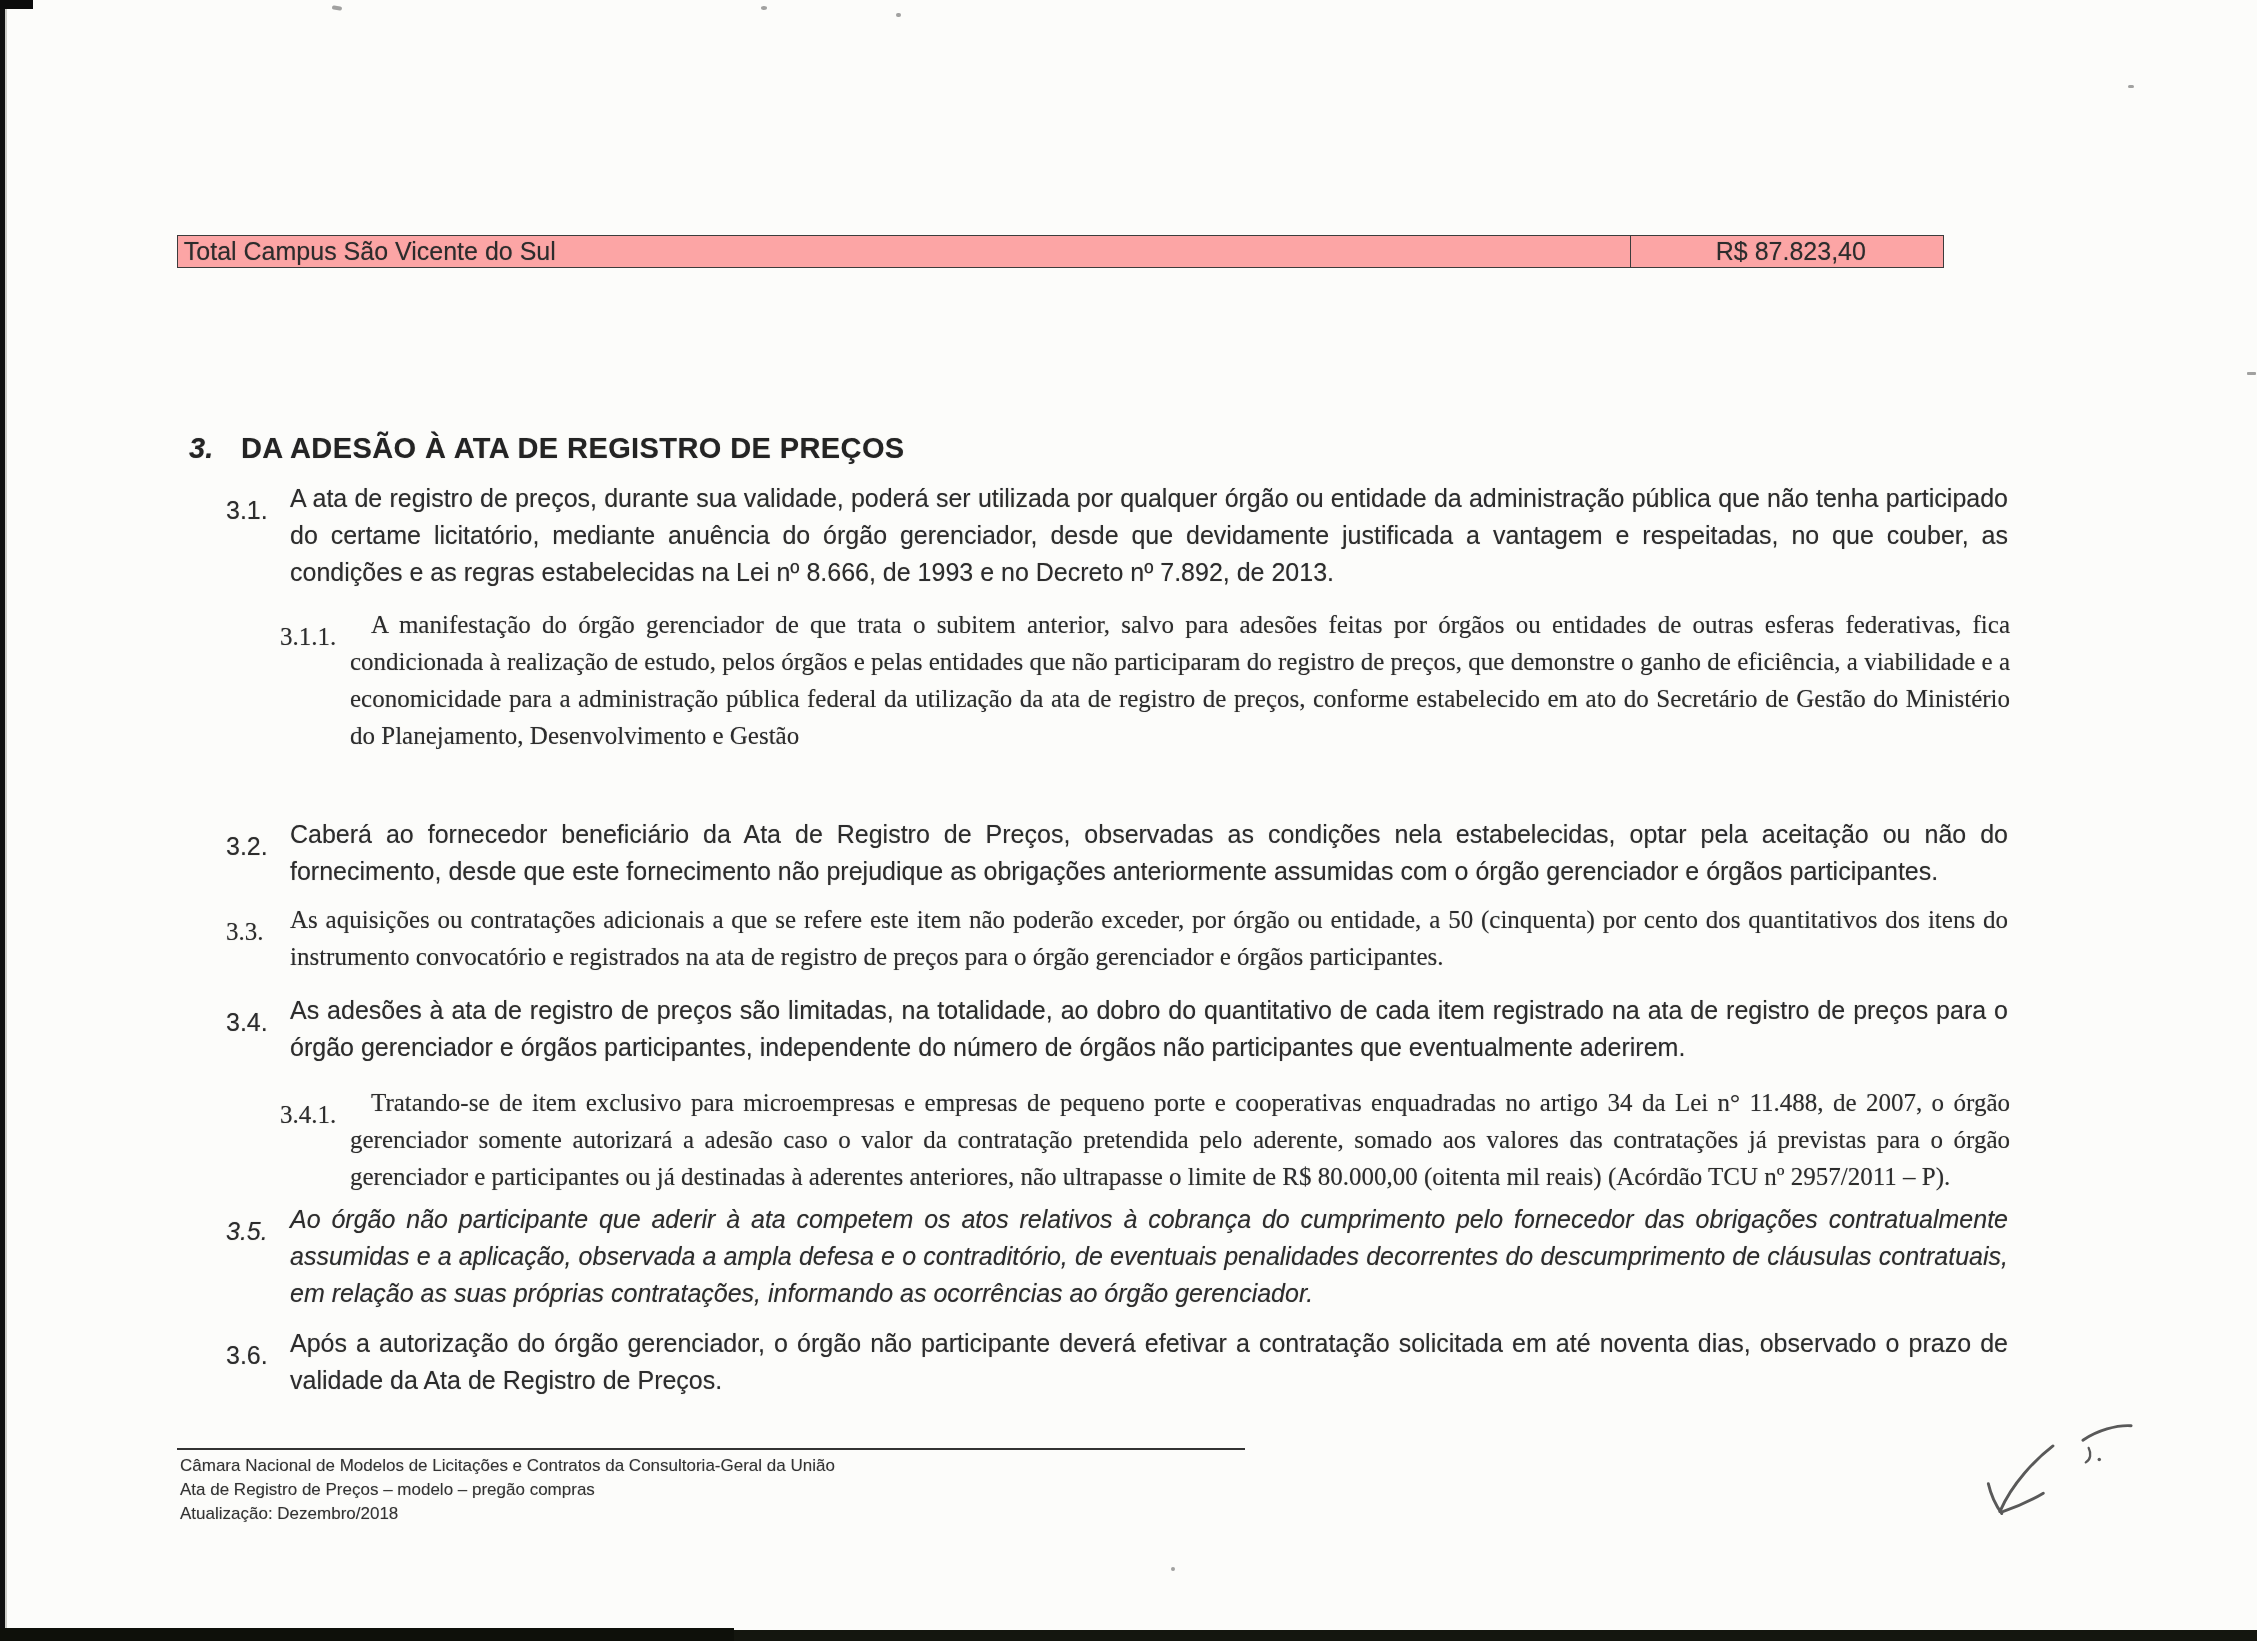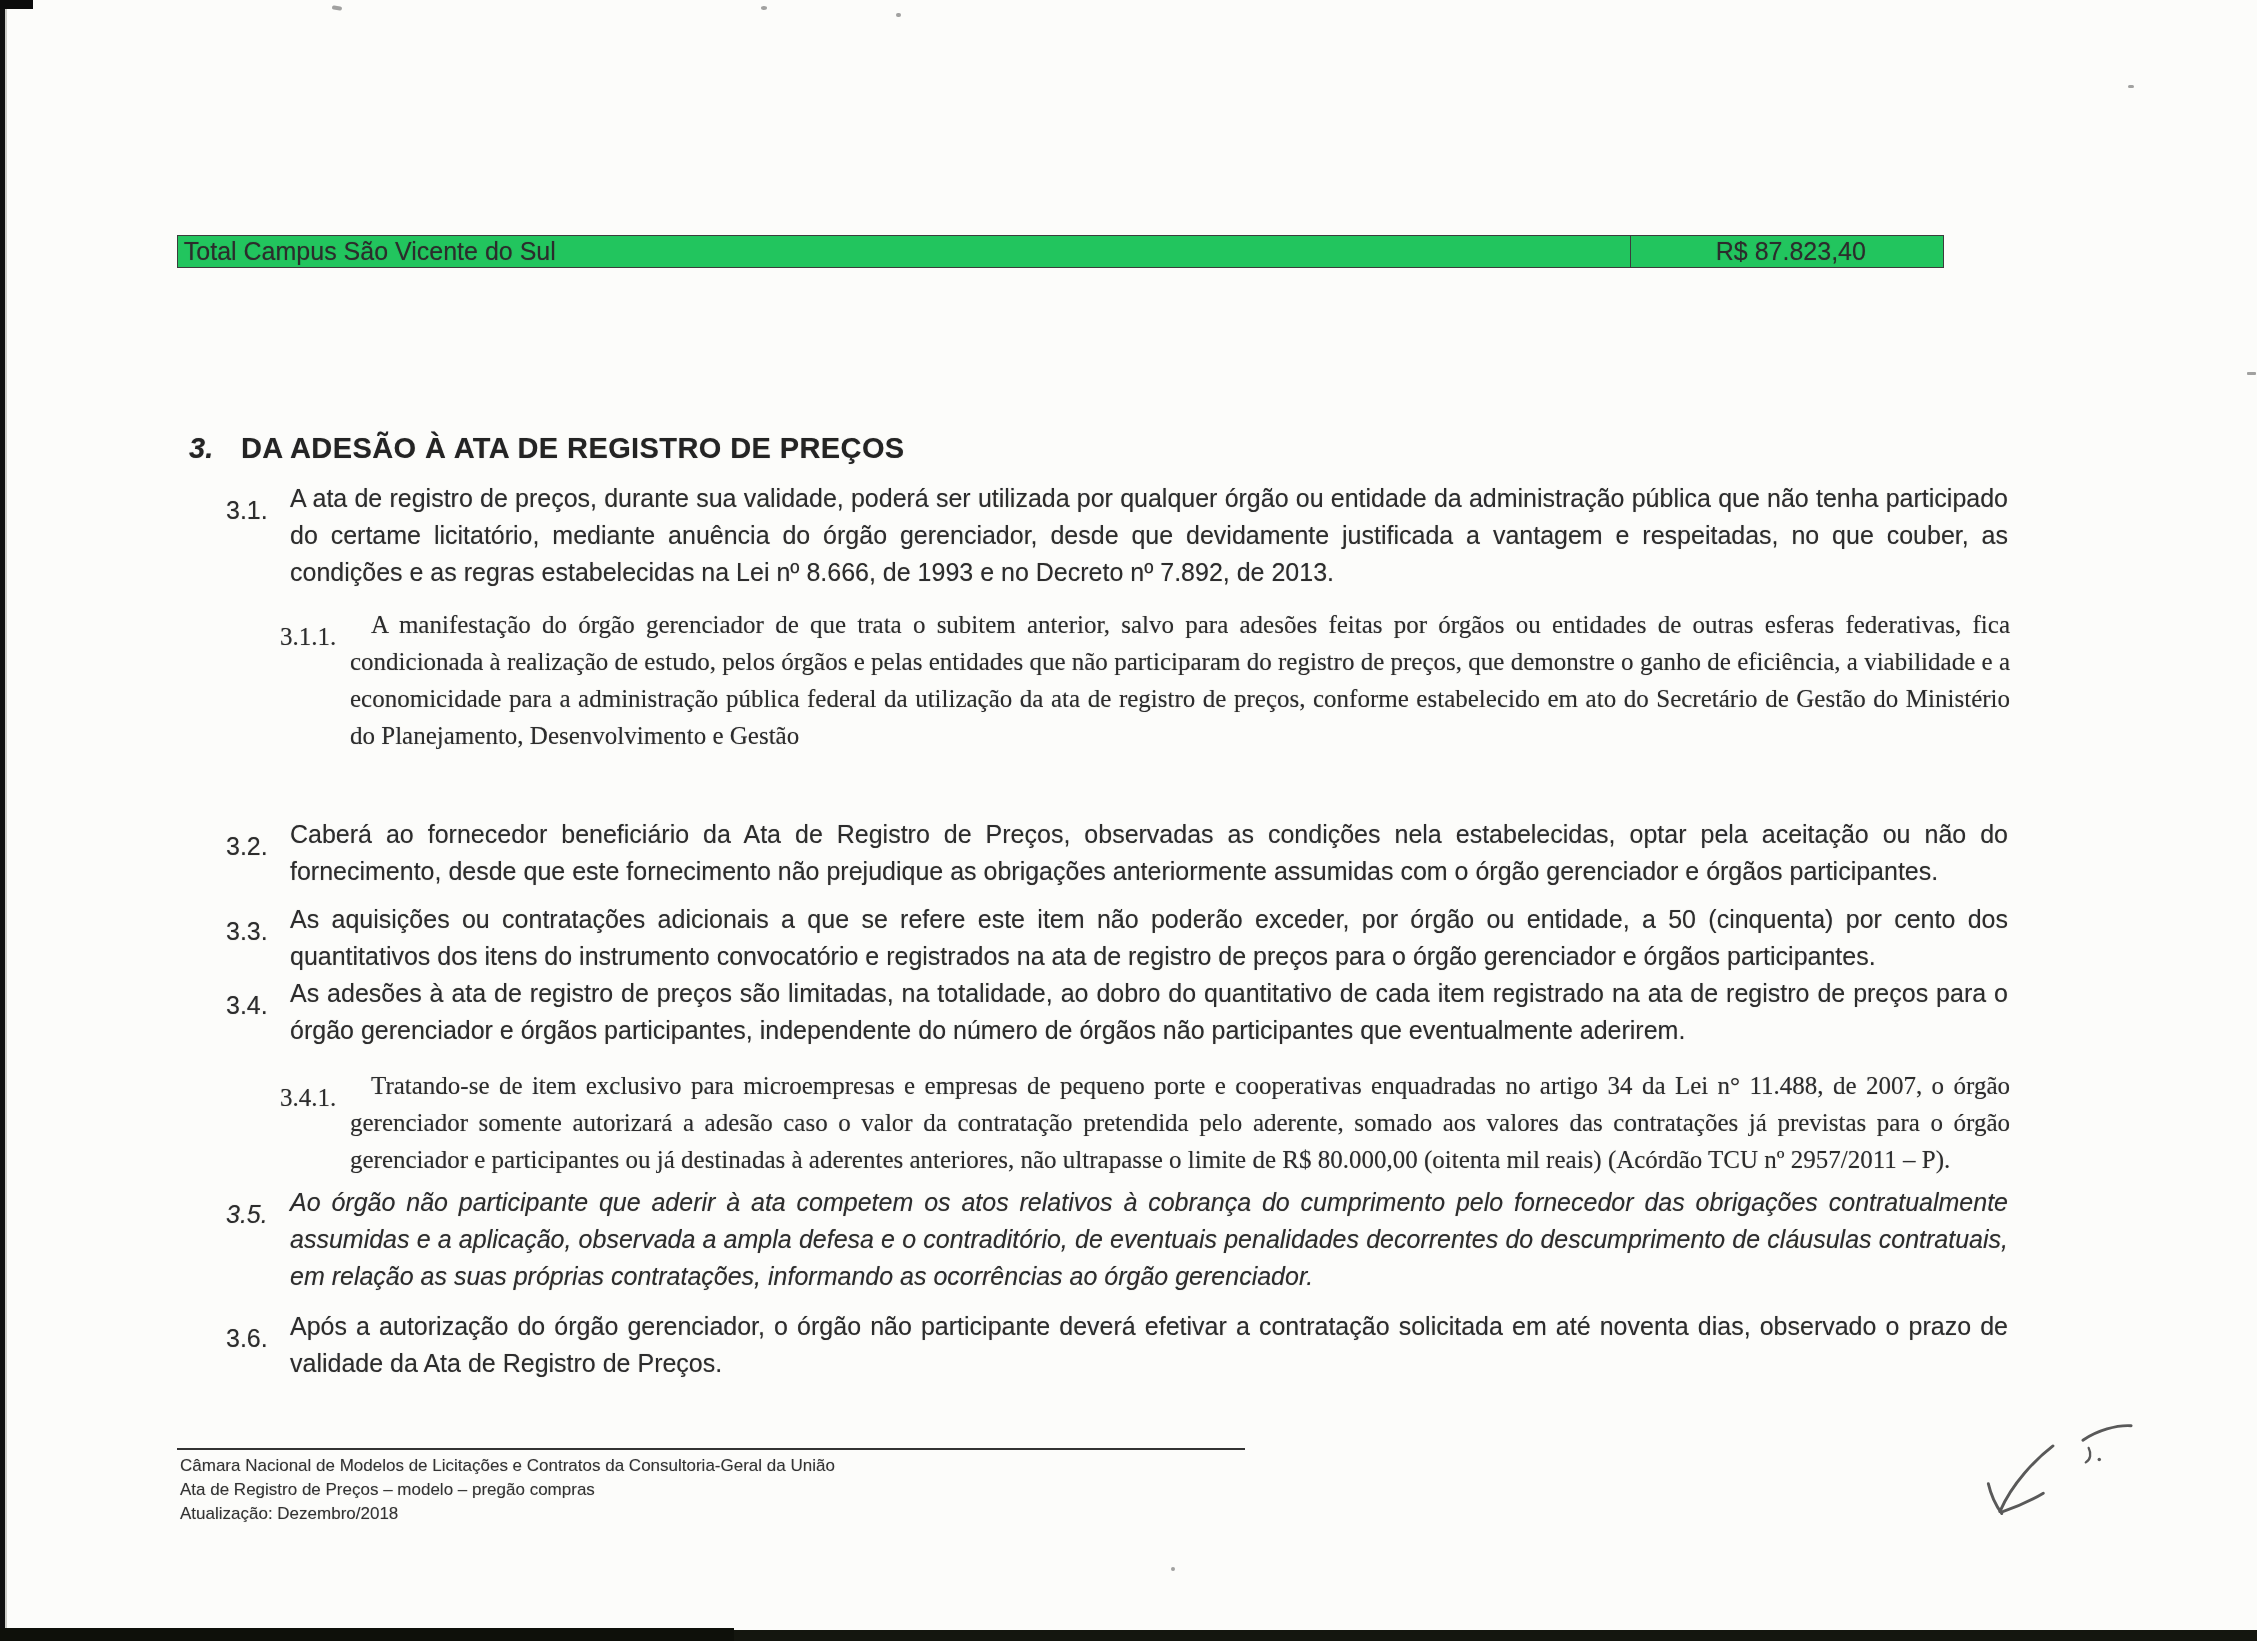--- a/index.html
+++ b/index.html
@@ -25,21 +25,21 @@
   .s4 { left:2247px; top:372px; width:8.7px; height:2.9px; border-radius:1px; }
   .s5 { left:1171px; top:1567px; width:3.9px; height:3.9px; }
   .s6 { left:761px; top:5.8px; width:5.8px; height:3.9px; }
 
   
   .ink { color:#2c2c2c; text-shadow:0 0 1px rgba(40,40,40,.38); }
 
   
   .total-table {
     position:absolute; left:177px; top:235px; width:1767px; height:33px;
-    border:1.9px solid #3c3c3c; display:flex; background:#22c55e;
+    border:1.9px solid #3c3c3c; display:flex; background:#fca5a5;
   }
   .total-table .cell-label {
     width:1453px; border-right:1.9px solid #3c3c3c;
     font-size:25px; line-height:29px; padding:1px 0 0 5.8px; white-space:nowrap; overflow:hidden;
   }
   .total-table .cell-value {
     flex:1; font-size:25px; line-height:29px; padding:1px 0 0 7.7px; white-space:nowrap;text-align:center;
   }
 
   
@@ -53,21 +53,21 @@
   .heading-3 .num { position:absolute; left:0; top:0; font-style:italic; }
   .heading-3 .ttl { display:inline-block; padding-left:52px; letter-spacing:0.4px; }
 
   .clauses { position:absolute; left:0; top:480px; width:2257px; }
   .para { position:relative; font-size:25px; line-height:37px; text-align:justify; }
   .para .num { position:absolute; left:0; top:12px; }
   .para.lvl1 { margin-left:226px; width:1782px; padding-left:64px; }
   .para.lvl2 { margin-left:280px; width:1730px; padding-left:70px; text-indent:21px;font-family:Liberation Serif, serif; }
   .para.lvl2 .num { text-indent:0; }
   .m16 { margin-bottom:15.4px; }  .m64 { margin-bottom:62px; }
-  .m11 { margin-bottom:10.6px; }  .m8  { margin-bottom:0; }
+  .m11 { margin-bottom:10.6px; }  .m8  { margin-bottom:17px;font-family:Liberation Serif, serif; }
   .m19 { margin-bottom:18.3px; }  .m6  { margin-bottom:5.8px; }
   .m13 { margin-bottom:12.6px;font-style:italic; }
 
   
   .footer-rule { position:absolute; left:177px; top:1448px; width:1068px; height:1.9px; background:#333; }
   .footer { position:absolute; left:180px; top:1454px; font-size:17px; line-height:24px; color:#333;
     text-shadow:0 0 1px rgba(40,40,40,.3); }
 
   .handwriting { position:absolute; left:1883px; top:1390px; width:338px; height:193px; }
 </style>

